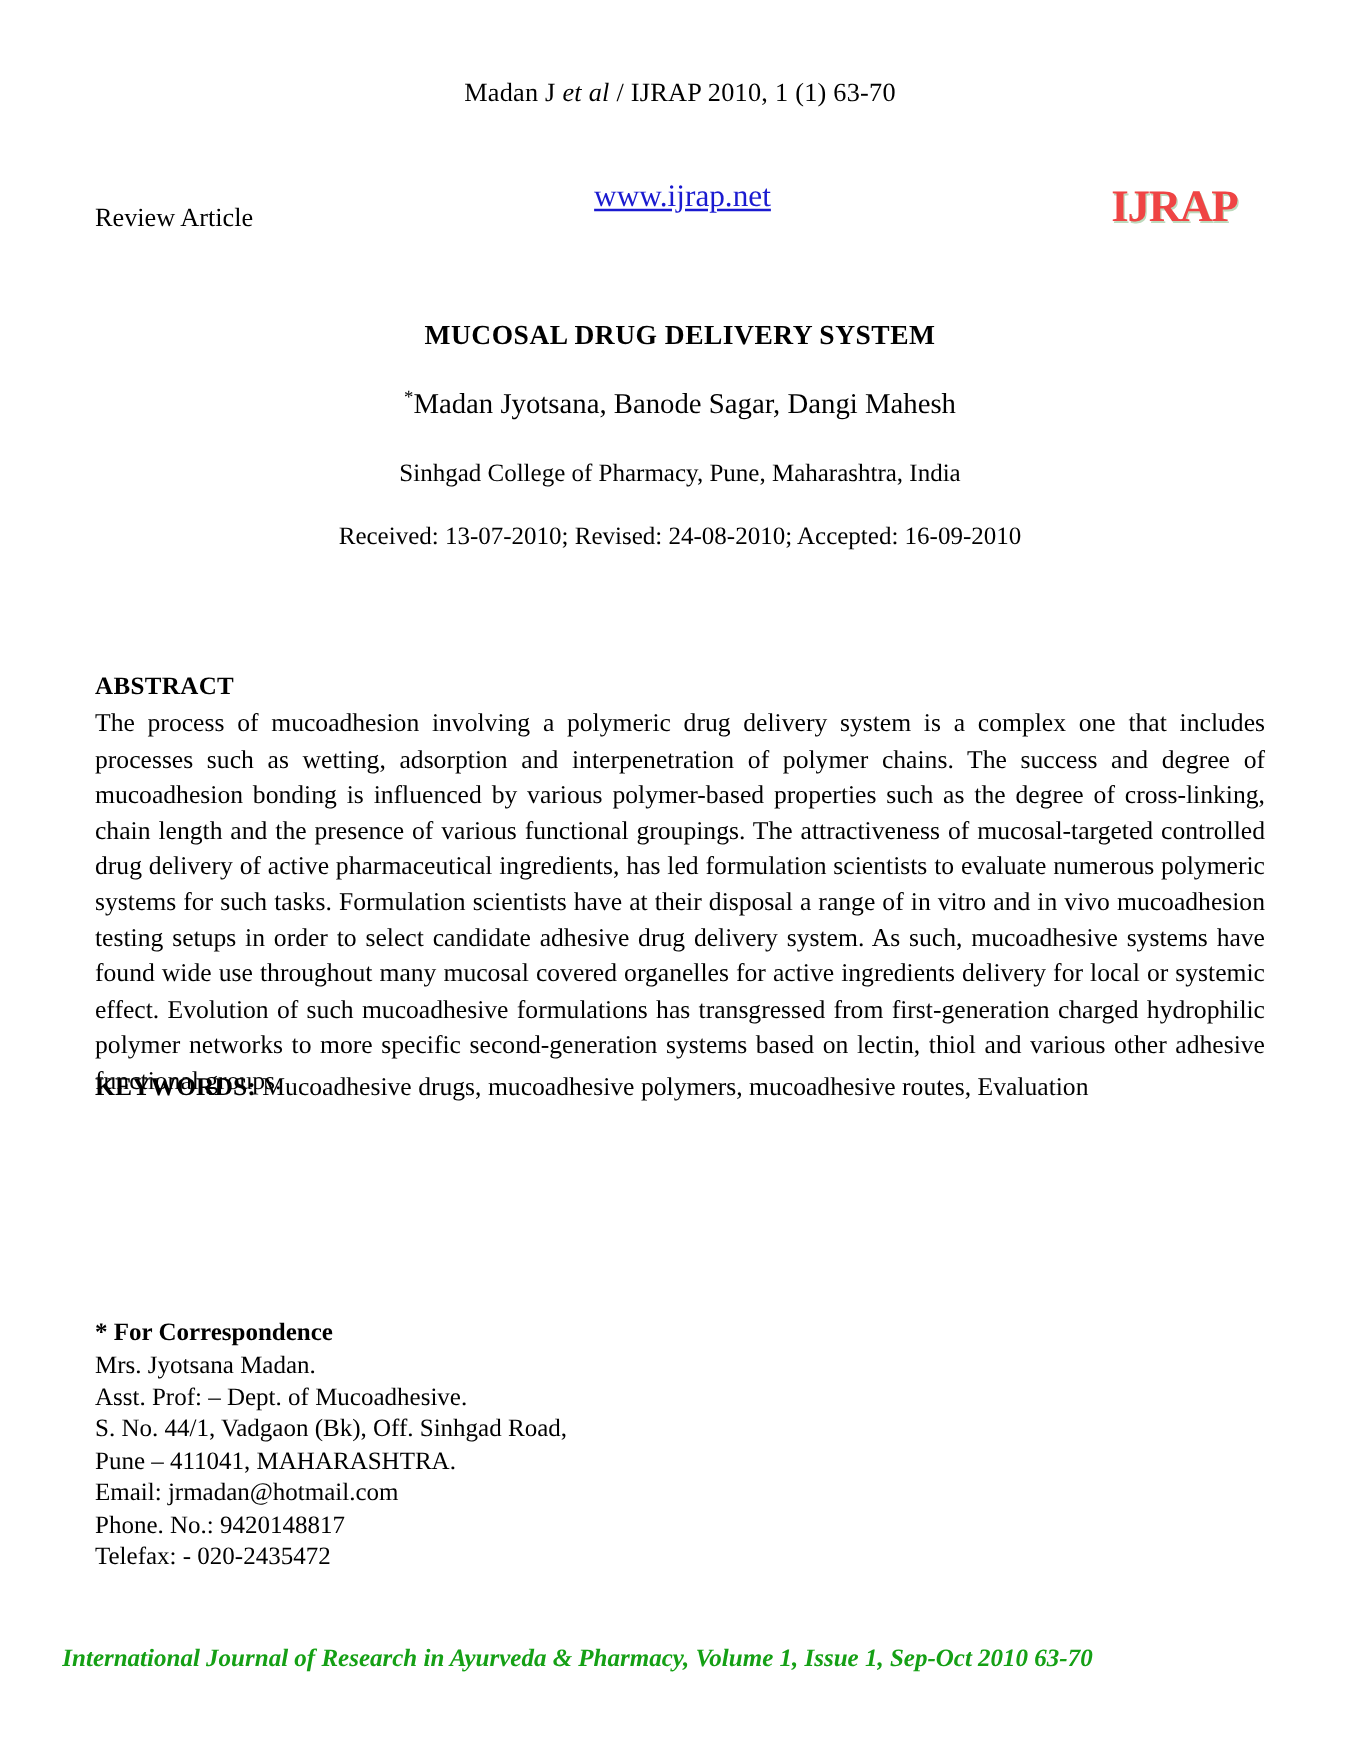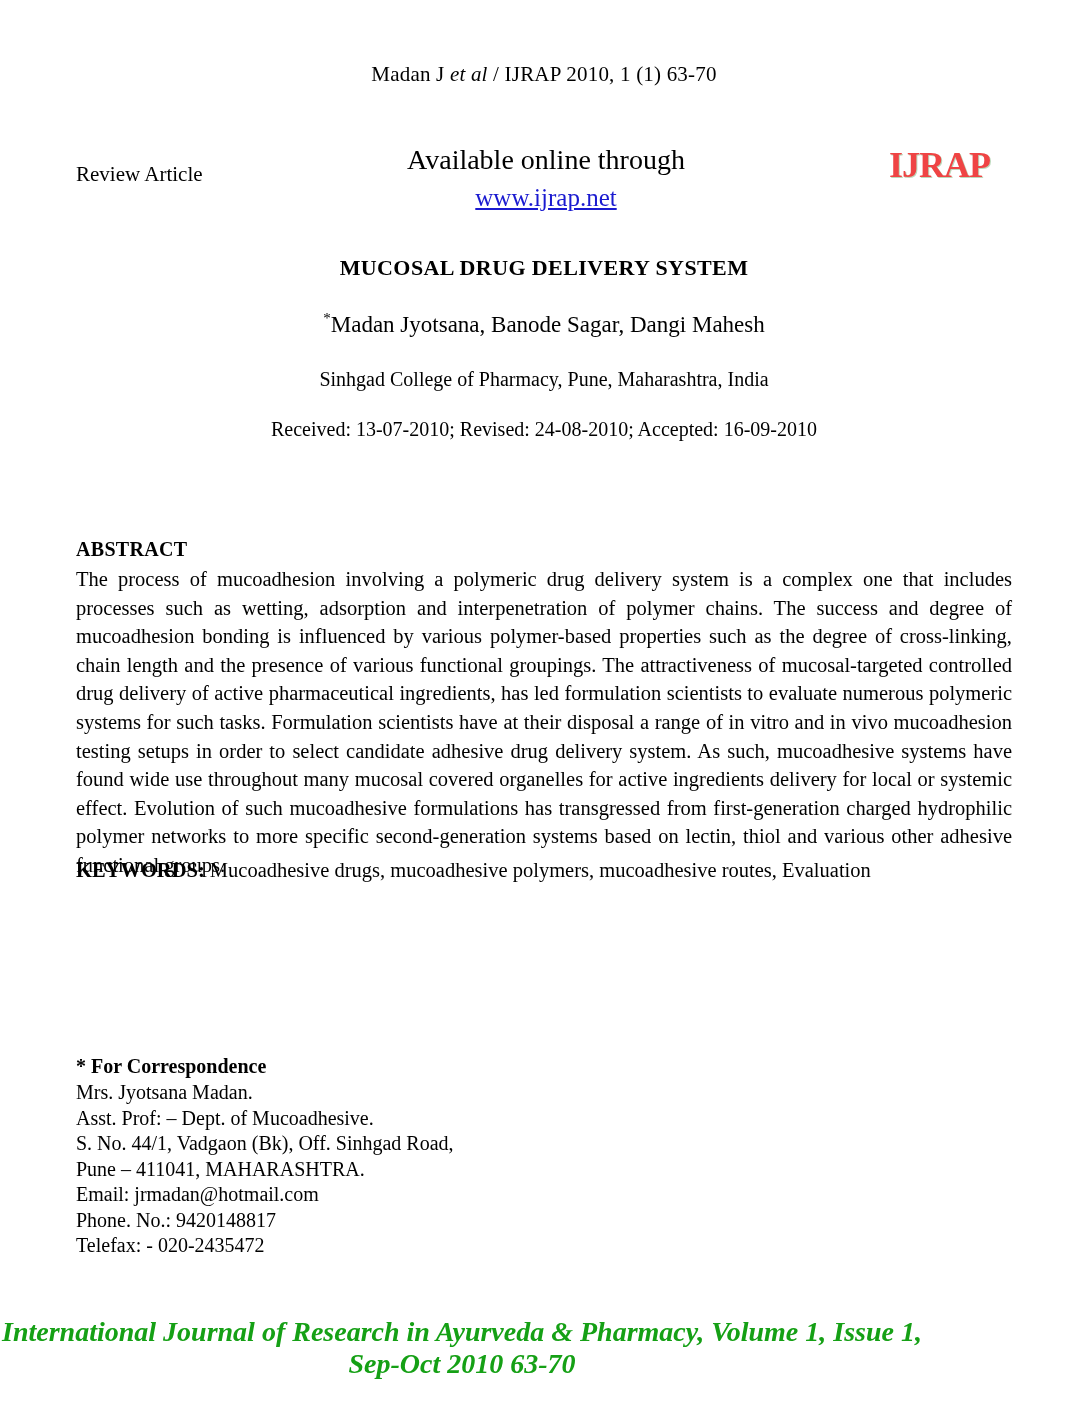--- a/index.html
+++ b/index.html
@@ -156,39 +156,38 @@
     font-size: 20px;
     line-height: 25.5px;
   }
 
   .footer {
     position: absolute;
     top: 1316px;
     left: 0;
     width: 924px;
     text-align: center;
-    font-size: 28px;
+    font-size: 20px;
     font-weight: bold;
     font-style: italic;
     color: #15a015;
   }
 </style>
 </head>
 <body>
 
 <div class="page">
 
   <div class="running-head">
     <span>Madan J </span><span class="ital">et al</span><span> / IJRAP 2010, 1 (1) 63-70</span>
   </div>
 
   <div class="header-row">
     <div class="review-article">Review Article</div>
     <div class="available-block">
-      <div class="available-line">Available online through</div>
       <a class="journal-url" href="#">www.ijrap.net</a>
     </div>
     <div class="logo">IJRAP</div>
   </div>
 
   <div class="title">MUCOSAL DRUG DELIVERY SYSTEM</div>
 
   <div class="authors">
     <span class="star">*</span><span>Madan Jyotsana, Banode Sagar, Dangi Mahesh</span>
   </div>

